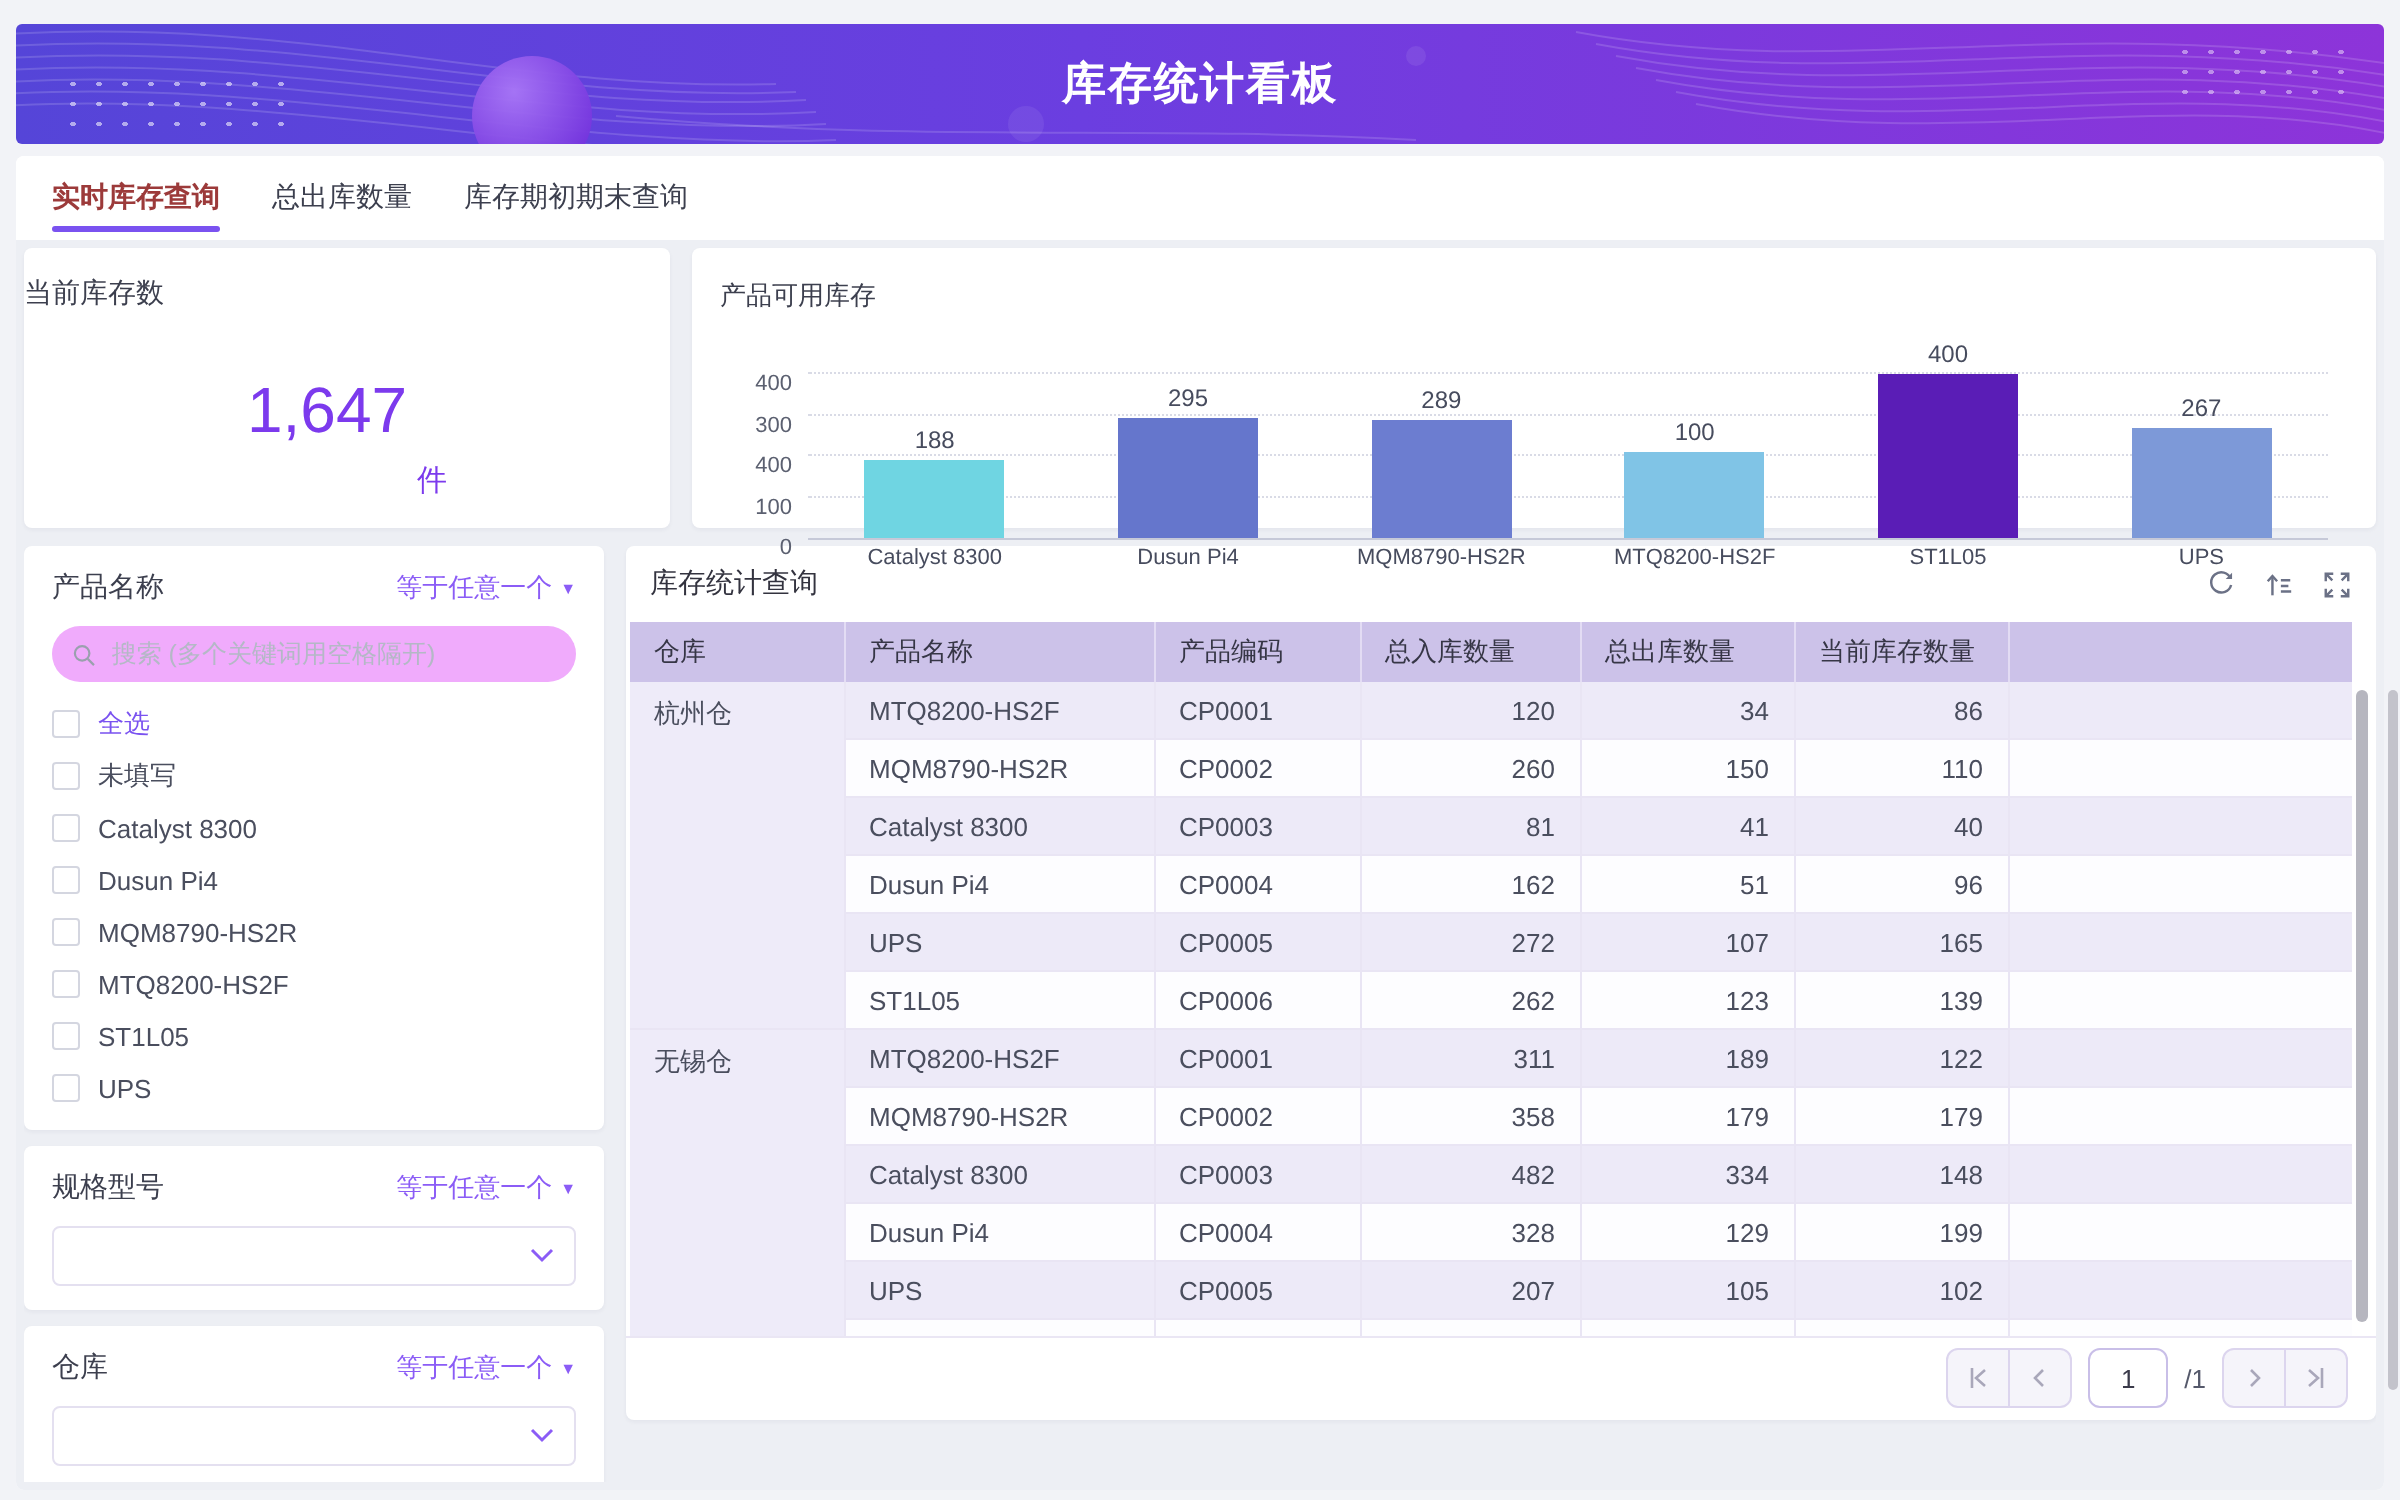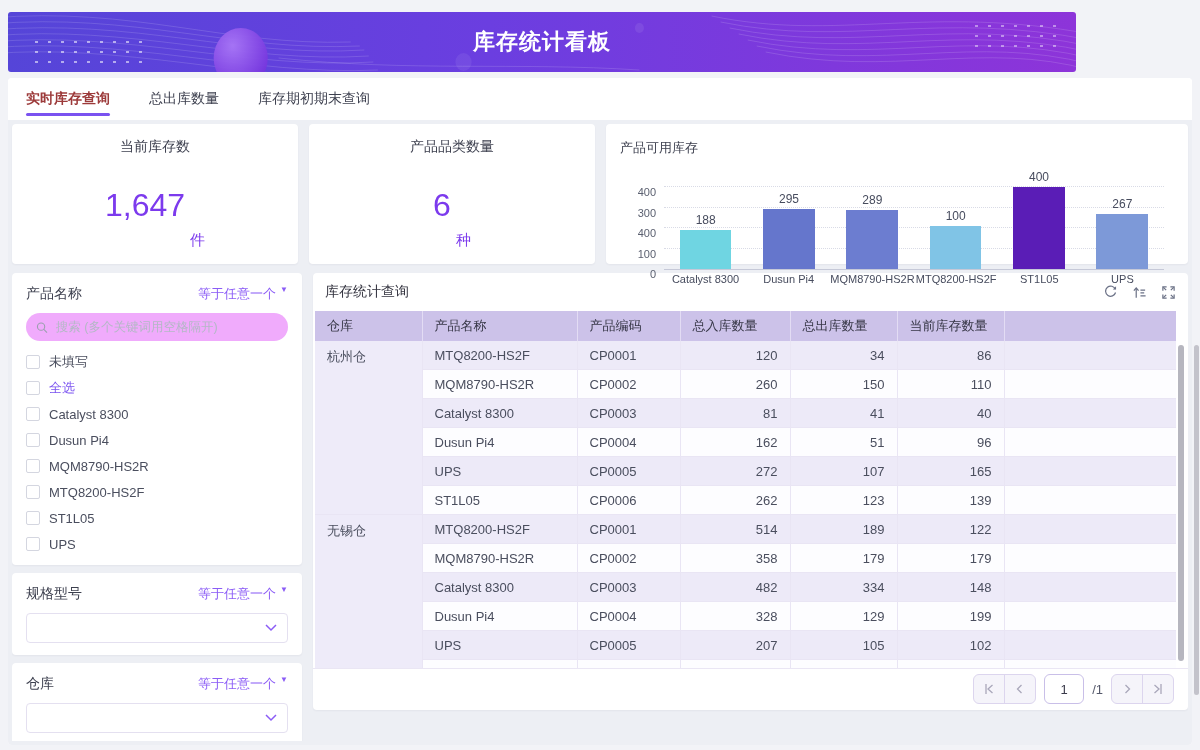--- a/index.html
+++ b/index.html
@@ -1,39 +1,39 @@
 <!DOCTYPE html>
 <html><head>
 <meta charset="utf-8">
 <style>
   html,body{margin:0;padding:0}
   body{width:1200px;height:750px;background:#f2f3f7;font-family:"Liberation Sans",sans-serif;overflow:hidden;position:relative;-webkit-font-smoothing:antialiased}
 
   
-  .banner{position:absolute;left:8px;top:12px;width:1068px;height:60px;border-radius:3px;
+  .banner{position:absolute;left:8px;top:12px;width:1184px;height:60px;border-radius:3px;
     background:linear-gradient(90deg,#5545d8 0%,#6b3ee0 45%,#8d34d9 100%);overflow:hidden}
   .banner h1{margin:0;line-height:60px;text-align:center;color:#fff;font-size:22px;font-weight:bold;letter-spacing:1px;position:relative;z-index:3}
   .banner svg.deco{position:absolute;left:0;top:0;width:100%;height:100%;z-index:1}
   .dots{position:absolute;z-index:2;background-image:radial-gradient(rgba(255,255,255,.55) 1.3px,transparent 1.5px);background-size:13px 10px}
   .dots.left{left:22px;bottom:5px;width:118px;height:30px}
   .dots.right{right:14px;top:9px;width:92px;height:34px;opacity:.8}
 
   
   .panel{position:absolute;left:8px;top:78px;width:1184px;height:667px;background:#fff;border-radius:4px;overflow:hidden;display:flex;flex-direction:column}
-  .tabbar{display:flex;gap:39px;padding:0 18px;height:42px;align-items:flex-end;background:#fff;flex:none}
+  .tabbar{display:flex;gap:26px;padding:0 18px;height:42px;align-items:flex-end;background:#fff;flex:none}
   .tab{font-size:14px;color:#3c3f4e;cursor:pointer;position:relative;height:100%;display:flex;align-items:center}
   .tab.active{color:#9c3a3a;font-weight:bold}
   .tab.active::after{content:"";position:absolute;left:0;right:0;bottom:4px;height:3px;border-radius:2px;background:#7a52f0}
 
   .content{flex:1;background:#edeff4;padding:4px;display:flex;flex-direction:column;gap:9px;overflow:hidden}
   .card{background:#fff;border-radius:4px;box-shadow:0 1px 2px rgba(31,35,80,.05);box-sizing:border-box}
 
   
   .row1{display:flex;gap:11px;height:140px;flex:none}
-  .stat-card{width:286px;flex:none;display:flex;flex-direction:column;align-items:center}
+  .stat-card{width:323px;flex:none;display:flex;flex-direction:column;}
   .stat-title{margin-top:14px;font-size:14px;color:#3c3f4e}
   .stat-wrap{flex:1;display:flex;align-items:center;justify-content:center;width:100%;padding-bottom:10px}
   .stat-value{font-size:32px;color:#7c3aed}
   .stat-unit{font-size:15px;color:#7c3aed;margin-left:5px;align-self:flex-end;padding-bottom:4px}
 
   .chart-card{flex:1;padding:15px 14px 4px}
   .chart-title{font-size:13px;color:#3c3f4e}
   .chart{position:relative;margin:14px 2px 0 4px;height:104px}
   .plot{position:absolute;left:40px;right:8px;top:16px;height:82px;border-bottom:1px solid #c6c9d8}
   .gridline{position:absolute;left:0;right:0;height:0;border-top:1px dotted #d9dbe6}
@@ -44,21 +44,21 @@
   .bval{position:absolute;left:0;right:0;text-align:center;font-size:12px;color:#474c5e}
   .xlabels{position:absolute;left:40px;right:8px;top:102px;display:flex}
   .xl{flex:1;text-align:center;font-size:11px;color:#474c5e;white-space:nowrap;overflow:visible}
 
   
   .row2{display:flex;gap:11px;flex:1;align-items:flex-start;overflow:hidden}
   .leftcol{width:290px;flex:none;display:flex;flex-direction:column;gap:8px;height:100%}
   .filter-card{padding:12px 14px 8px;flex:none}
   .f-head{display:flex;justify-content:space-between;align-items:center}
   .f-label{font-size:14px;color:#3c3f4e}
-  .f-op{font-size:13px;color:#8b5cf6;display:flex;align-items:flex-start;gap:4px;cursor:pointer}
+  .f-op{font-size:13px;color:#8b5cf6;display:flex;align-items:center;gap:4px;cursor:pointer}
   .tri{font-size:8px;color:#8b5cf6}
   .search{margin-top:10px;height:28px;background:#f0abfc;border-radius:14px;display:flex;align-items:center;padding:0 10px;gap:6px}
   .search input{border:none;background:transparent;outline:none;font-size:12.5px;color:#333;width:100%}
   ::placeholder{color:#b4b8c6}
   .opts{margin-top:8px}
   .opt{display:flex;align-items:center;gap:9px;height:26px;cursor:pointer}
   .cb{width:14px;height:14px;border:1px solid #d4d6e0;border-radius:2px;background:#fff;flex:none;box-sizing:border-box}
   .opt .ol{font-size:13px;color:#4a4e5e}
   .opt.accent .ol{color:#7a52f0}
 
@@ -137,27 +137,20 @@
   <div class="content">
 
     <div class="row1">
       <div class="card stat-card">
         <div class="stat-title">当前库存数</div>
         <div class="stat-wrap">
           <span class="stat-value">1,647</span>
           <span class="stat-unit">件</span>
         </div>
       </div>
-      <div class="card stat-card">
-        <div class="stat-title">产品品类数量</div>
-        <div class="stat-wrap">
-          <span class="stat-value">6</span>
-          <span class="stat-unit">种</span>
-        </div>
-      </div>
       <div class="card chart-card">
         <div class="chart-title">产品可用库存</div>
         <div class="chart">
           <div class="plot">
               <div class="gridline" style="bottom: 25%;"></div>
               <div class="gridline" style="bottom: 50%;"></div>
               <div class="gridline" style="bottom: 75%;"></div>
               <div class="gridline" style="bottom: 100%;"></div>
               <div class="bars">
                 <div class="slot">
@@ -217,27 +210,27 @@
             </span>
           </div>
           <div class="search">
             <svg width="13" height="13" viewBox="0 0 14 14">
               <circle cx="6" cy="6" r="4.3" fill="none" stroke="#9aa0ae" stroke-width="1.3"></circle>
               <path d="M9.3 9.3L13 13" stroke="#9aa0ae" stroke-width="1.3"></path>
             </svg>
             <input type="text" placeholder="搜索 (多个关键词用空格隔开)" style="">
           </div>
           <div class="opts">
+              <label class="opt accent">
+                <span class="cb"></span>
+                <span class="ol">全选</span>
+              </label>
               <label class="opt">
                 <span class="cb"></span>
                 <span class="ol">未填写</span>
-              </label>
-              <label class="opt accent">
-                <span class="cb"></span>
-                <span class="ol">全选</span>
               </label>
               <label class="opt">
                 <span class="cb"></span>
                 <span class="ol">Catalyst 8300</span>
               </label>
               <label class="opt">
                 <span class="cb"></span>
                 <span class="ol">Dusun Pi4</span>
               </label>
               <label class="opt">
@@ -379,21 +372,21 @@
                   <td>CP0006</td>
                   <td class="num">262</td>
                   <td class="num">123</td>
                   <td class="num">139</td>
                   <td></td>
                 </tr>
                 <tr class="odd">
                   <td class="group" rowspan="6">无锡仓</td>
                   <td>MTQ8200-HS2F</td>
                   <td>CP0001</td>
-                  <td class="num">514</td>
+                  <td class="num">311</td>
                   <td class="num">189</td>
                   <td class="num">122</td>
                   <td></td>
                 </tr>
                 <tr class="even">
                   <td>MQM8790-HS2R</td>
                   <td>CP0002</td>
                   <td class="num">358</td>
                   <td class="num">179</td>
                   <td class="num">179</td>

